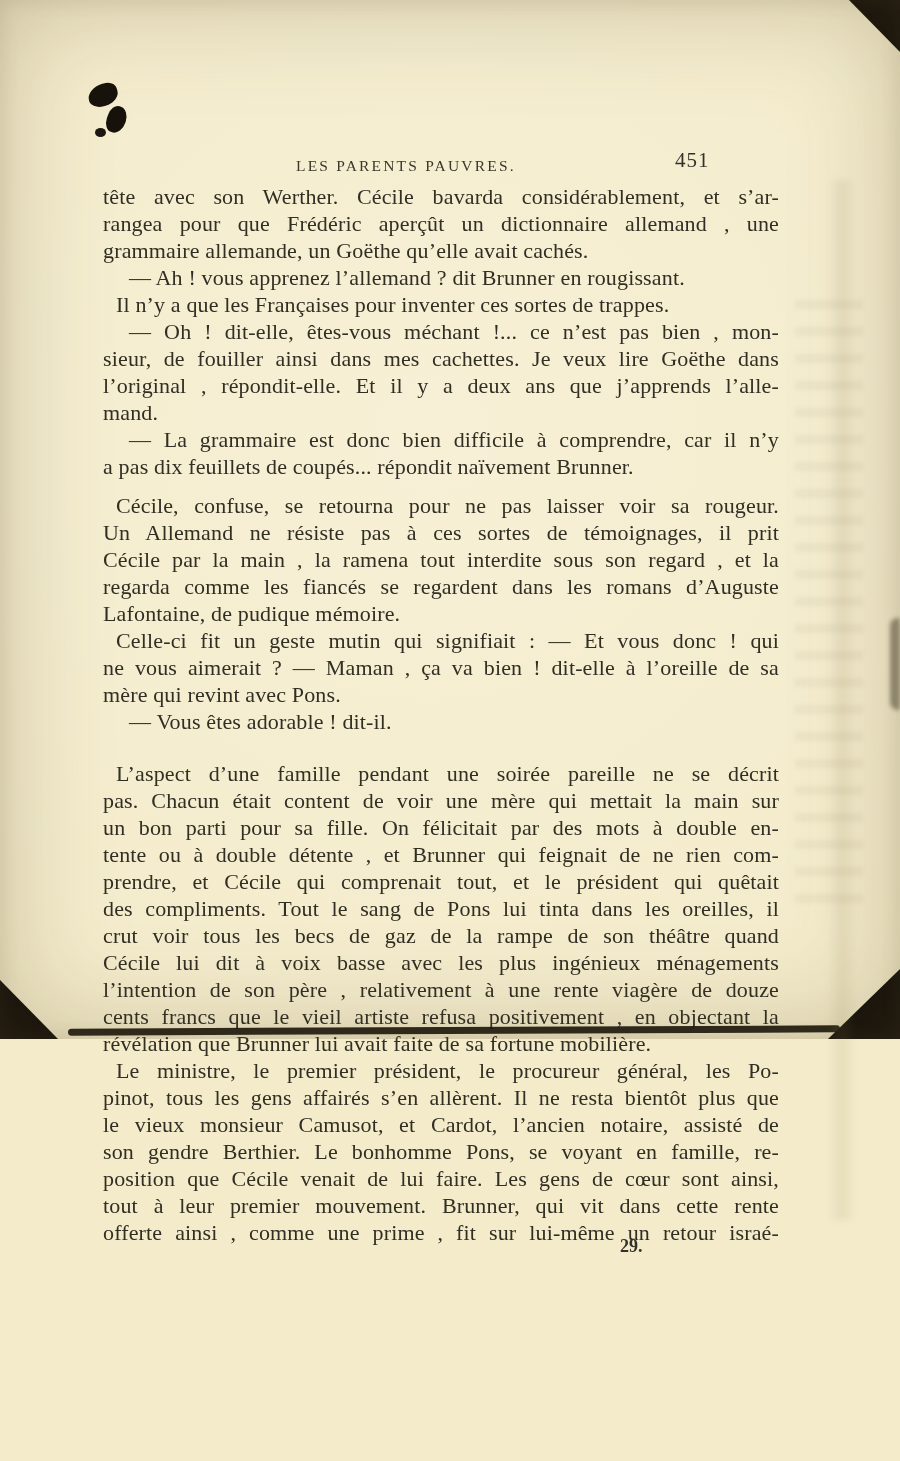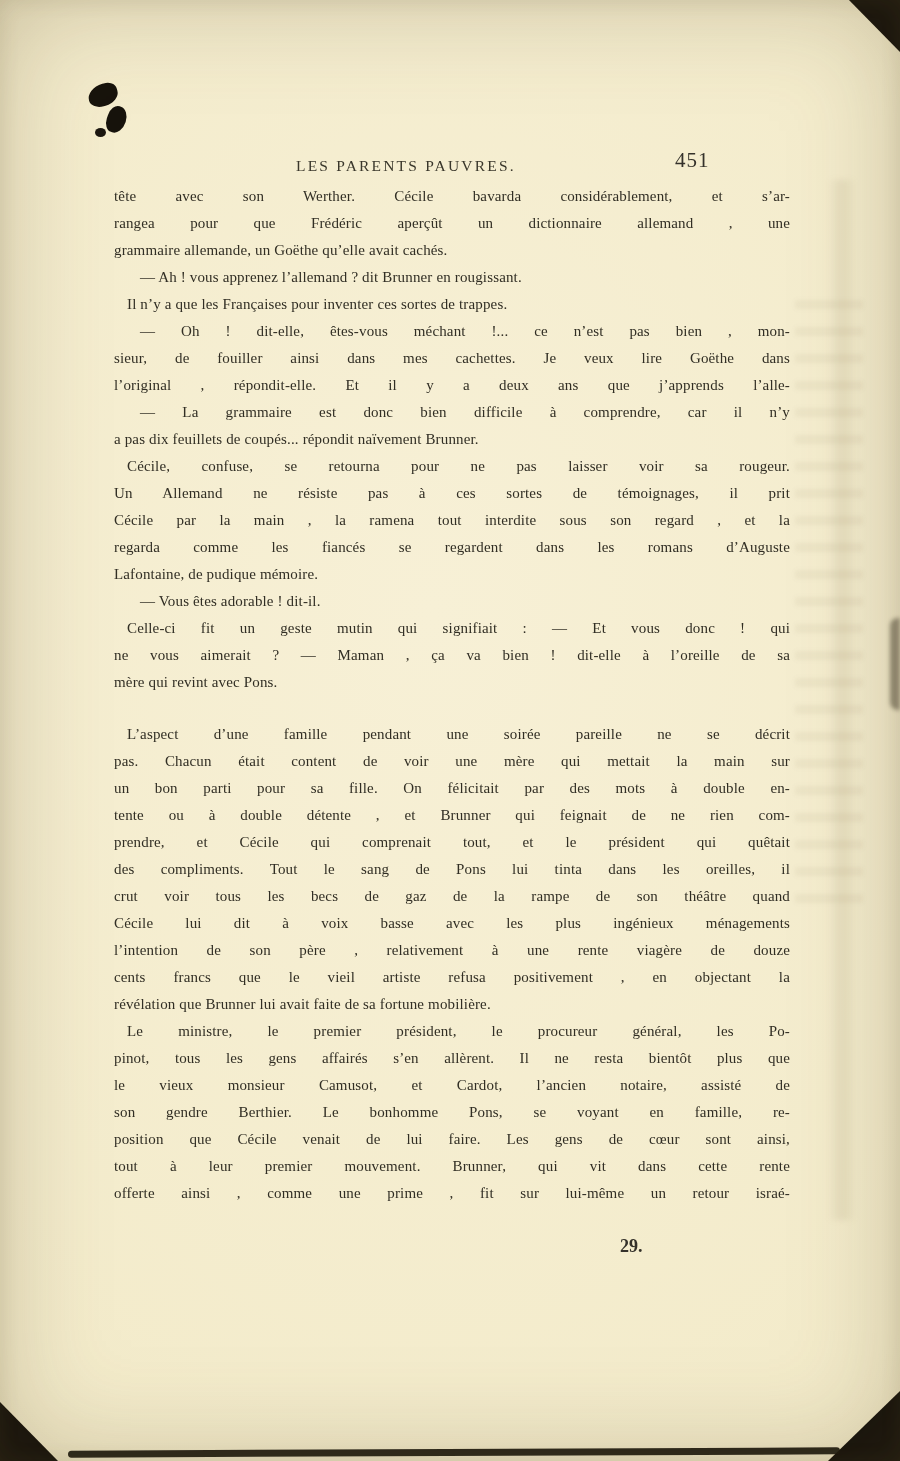--- a/index.html
+++ b/index.html
@@ -8,21 +8,21 @@
   }
   * { margin: 0; padding: 0; box-sizing: border-box; }
   html, body { width: 900px; height: 1461px; overflow: hidden; }
   body {
     font-family: "Liberation Serif", "DejaVu Serif", serif;
     background: var(--paper);
   }
   .page {
     position: relative;
     width: 900px;
-    height: 1461px;
+    height: 1039px;
     background:
       radial-gradient(140% 120% at 48% 42%, #f7f0d6 0%, #f3ebca 55%, #ece2bd 85%, #e2d7b0 100%);
     color: var(--ink);
   }
   .vignette {
     position: absolute; inset: 0; pointer-events: none;
     box-shadow: inset 0 0 110px rgba(92,76,40,0.28), inset 0 0 20px rgba(92,76,40,0.14);
     z-index: 5;
   }
   
@@ -38,23 +38,23 @@
     position: absolute;
     top: 148px; left: 675px;
     font-size: 21px;
     font-weight: normal;
     letter-spacing: 1px;
     color: #34312a;
   }
   
   .text-block {
     position: absolute;
-    left: 114px; top: 183px;
+    left: 103px; top: 183px;
     width: 676px;
-    font-size: 15px;
+    font-size: 22px;
     line-height: 27px;
     letter-spacing: 0.15px;
     color: var(--ink);
   }
   .line {
     text-align: justify;
     text-align-last: justify;
     white-space: normal;
   }
   .line.last { text-align-last: left; }
@@ -100,39 +100,40 @@
       <div>
         <div class="line last" style="text-indent: 26px;">— Ah ! vous apprenez l’allemand ? dit Brunner en rougissant.</div>
       </div>
       <div>
         <div class="line last" style="text-indent: 13px;">Il n’y a que les Françaises pour inventer ces sortes de trappes.</div>
       </div>
       <div>
         <div class="line" style="text-indent: 26px;">— Oh ! dit-elle, êtes-vous méchant !... ce n’est pas bien , mon-</div>
         <div class="line">sieur, de fouiller ainsi dans mes cachettes. Je veux lire Goëthe dans</div>
         <div class="line">l’original , répondit-elle. Et il y a deux ans que j’apprends l’alle-</div>
+        <div class="line last">mand.</div>
       </div>
       <div>
         <div class="line" style="text-indent: 26px;">— La grammaire est donc bien difficile à comprendre, car il n’y</div>
         <div class="line last">a pas dix feuillets de coupés... répondit naïvement Brunner.</div>
       </div>
       <div>
-        <div class="line" style="text-indent: 13px;">Cécile, confuse, se retourna pour ne pas laisser voir sa rougeur.</div>
+        <div class="line" style="text-indent: 13px; margin-top: 12px;">Cécile, confuse, se retourna pour ne pas laisser voir sa rougeur.</div>
         <div class="line">Un Allemand ne résiste pas à ces sortes de témoignages, il prit</div>
         <div class="line">Cécile par la main , la ramena tout interdite sous son regard , et la</div>
         <div class="line">regarda comme les fiancés se regardent dans les romans d’Auguste</div>
         <div class="line last">Lafontaine, de pudique mémoire.</div>
       </div>
       <div>
-        <div class="line last" style="text-indent: 26px;">— Vous êtes adorable ! dit-il.</div>
-      </div>
-      <div>
         <div class="line" style="text-indent: 13px;">Celle-ci fit un geste mutin qui signifiait : — Et vous donc ! qui</div>
         <div class="line">ne vous aimerait ? — Maman , ça va bien ! dit-elle à l’oreille de sa</div>
         <div class="line last">mère qui revint avec Pons.</div>
+      </div>
+      <div>
+        <div class="line last" style="text-indent: 26px;">— Vous êtes adorable ! dit-il.</div>
       </div>
       <div>
         <div class="line" style="text-indent: 13px; margin-top: 25px;">L’aspect d’une famille pendant une soirée pareille ne se décrit</div>
         <div class="line">pas. Chacun était content de voir une mère qui mettait la main sur</div>
         <div class="line">un bon parti pour sa fille. On félicitait par des mots à double en-</div>
         <div class="line">tente ou à double détente , et Brunner qui feignait de ne rien com-</div>
         <div class="line">prendre, et Cécile qui comprenait tout, et le président qui quêtait</div>
         <div class="line">des compliments. Tout le sang de Pons lui tinta dans les oreilles, il</div>
         <div class="line">crut voir tous les becs de gaz de la rampe de son théâtre quand</div>
         <div class="line">Cécile lui dit à voix basse avec les plus ingénieux ménagements</div>

